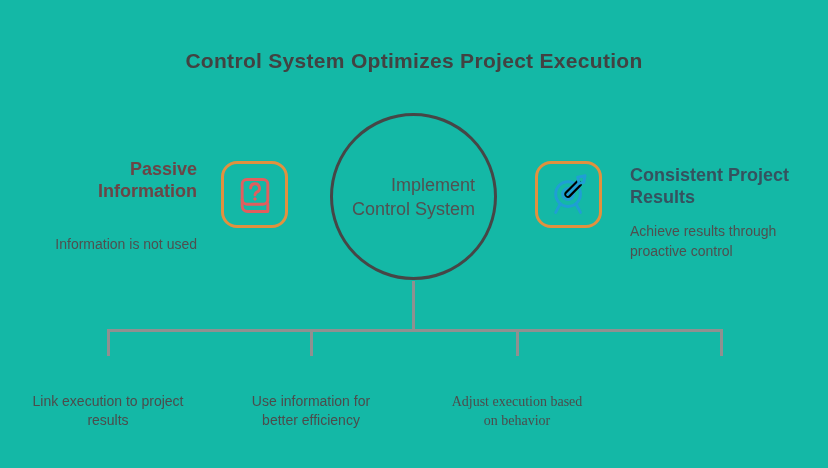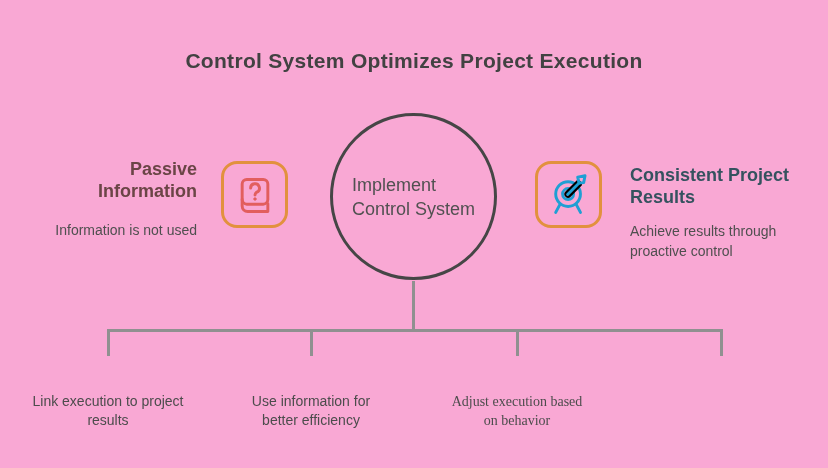--- a/index.html
+++ b/index.html
@@ -1,47 +1,47 @@
 <!DOCTYPE html>
 <html><head>
 <meta charset="utf-8">
 <style>
   html,body { margin:0; padding:0; background:#000; }
   .canvas {
-    position:relative; width:828px; height:468px; background:#f9a8d4;
+    position:relative; width:828px; height:468px; background:#14b8a6;
     font-family:"Liberation Sans", sans-serif; overflow:hidden;
   }
   .title {
     position:absolute; left:0; right:0; top:49px; text-align:center;
     font-size:21px; font-weight:bold; color:#424242; letter-spacing:.3px;
   }
   .circle {
     position:absolute; left:330px; top:113px; width:167px; height:167px;
     border:3px solid #464646; border-radius:50%; box-sizing:border-box;
     display:flex; align-items:center; justify-content:center;
   }
   .circle-label {
-    font-size:18px; line-height:24px; color:#515151; text-align:left;
+    font-size:18px; line-height:24px; color:#515151; text-align:right;
     white-space:pre-line;
   }
   .icon-box {
     position:absolute; width:67px; height:67px; box-sizing:border-box;
     border:3px solid #e2913e; border-radius:16px;
     display:flex; align-items:center; justify-content:center;
   }
   .icon-box.left  { left:221px; top:161px; }
   .icon-box.right { left:535px; top:161px; }
   .side-text { position:absolute; }
   .side-text.left  { left:20px;  top:158px; width:177px; text-align:right; }
   .side-text.right { left:630px; top:164px; width:200px; text-align:left; }
   .heading { font-size:18px; line-height:22px; font-weight:bold; white-space:pre-line; }
   .side-text.left  .heading { color:#6b4546; }
   .side-text.right .heading { color:#35525f; }
   .desc { font-size:14px; line-height:20px; color:#4f4f4f; white-space:pre-line; }
-  .side-text.left  .desc { margin-top:18px; }
+  .side-text.left  .desc { margin-top:32px; }
   .side-text.right .desc { margin-top:13px; }
   .stem  { position:absolute; left:412px; top:281px; width:3px; height:51px; background:#909090; }
   .hline { position:absolute; left:107px; top:329px; width:616px; height:3px; background:#909090; }
   .drop  { position:absolute; top:329px; width:3px; height:27px; background:#909090; }
   .drop.d1 { left:107px; } .drop.d2 { left:310px; } .drop.d3 { left:516px; } .drop.d4 { left:720px; }
   .branch-label {
     position:absolute; top:367px; font-size:14px; line-height:19px;
     color:#4c4c4c; text-align:center; white-space:pre-line;margin-top:25px;
   }
   .branch-label.b1 { left:18px;  width:180px; }

